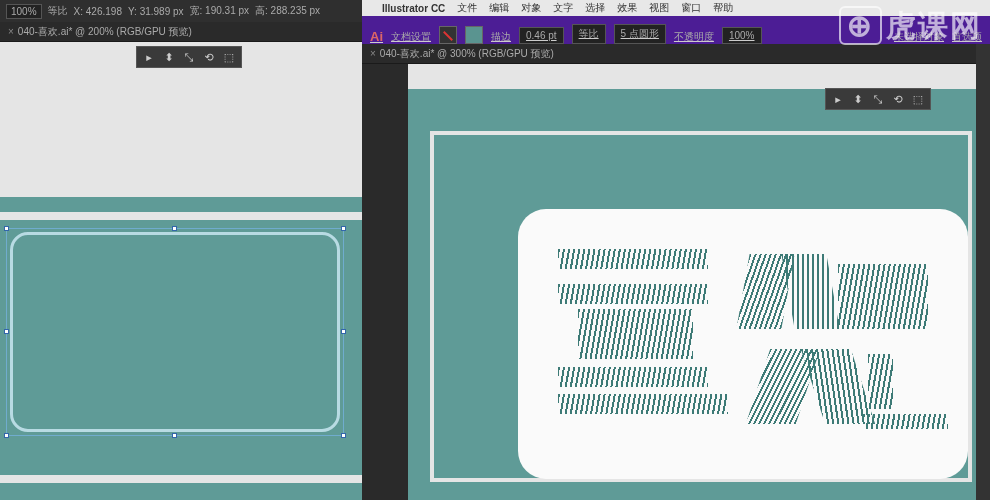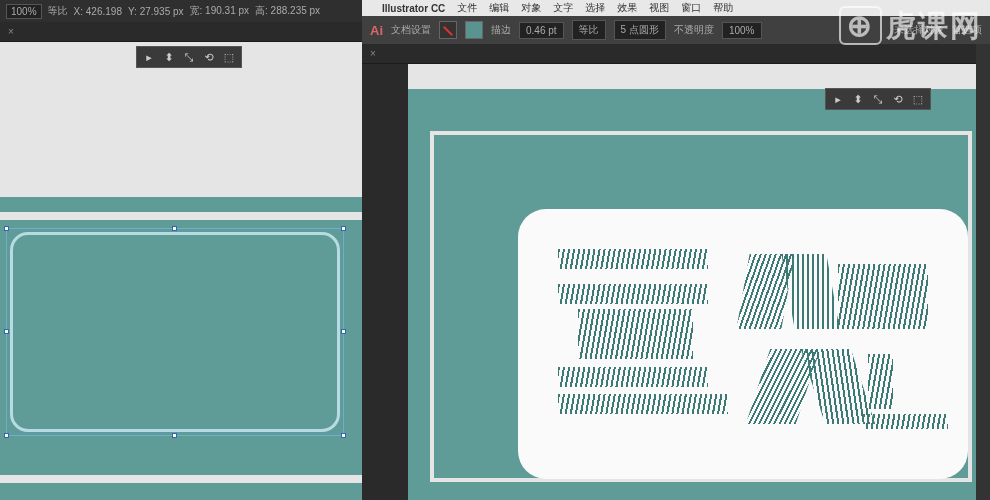--- a/index.html
+++ b/index.html
@@ -23,25 +23,26 @@
   gap: 12px;
   color: #333;
   font-size: 10px;
 }
 .menubar .apple { font-size: 12px; }
 .menubar .appname { font-weight: bold; }
 .optionsbar {
   position: absolute;
   left: 362px; right: 0;
   top: 16px; height: 28px;
-  background: #404040;
+  background: #4c1d95;
   display: flex;
-  align-items: center;
+  align-items: flex-end;
   gap: 8px;
   padding: 0 8px;
+  text-decoration: underline;
 }
 .optionsbar .sq { width: 18px; height: 18px; background: #5a9490; border: 1px solid #666; }
 .optionsbar .sq.red { position:relative; background:#333; }
 .optionsbar .sq.red::after { content:""; position:absolute; left:2px; right:2px; top:8px; height:2px; background:#d33; transform:rotate(45deg);}
 .optionsbar .txt { color:#aaa; }
 .optionsbar .sel { background:#222; border:1px solid #555; padding:2px 6px; color:#aaa; display:flex; align-items:center; gap:4px;}
 .window { position: absolute; background: #2a2a2a; }
 .window.left { left: 0; top: 0; width: 362px; height: 500px; }
 .window.right { left: 362px; top: 44px; width: 628px; height: 456px; }
 .left-top {
@@ -185,26 +186,27 @@
 }
 </style>
 </head>
 <body>
 
 <div class="window left">
   <div class="left-top">
     <span class="sel">100%</span>
     <span>等比</span>
     <span>X: 426.198</span>
-    <span>Y: 27.935 px</span>
+    <span>Y: 31.989 px</span>
     <span>宽: 190.31 px</span>
     <span>高: 288.235 px</span>
   </div>
   <div class="tab">
     <span style="margin-right:4px;color:#888;">×</span>
+    <span>040-喜欢.ai* @ 200% (RGB/GPU 预览)</span>
   </div>
   <div class="canvas-area">
     <div class="teal-bg top"></div>
     <div class="teal-bg main"></div>
     <div class="teal-bg bot"></div>
     <div class="selrect"></div>
     <div class="bbox">
       <div class="handle" style="left:-3px; top:-3px;"></div>
       <div class="handle" style="right:-3px; top:-3px;"></div>
       <div class="handle" style="left:-3px; bottom:-3px;"></div>
@@ -289,20 +291,21 @@
   </div>
   <div class="tool">◧</div>
   <div class="tool">◨</div>
   <div class="tool">▢</div>
   <div class="tool">▣</div>
 </div>
 
 <div class="window right">
   <div class="tab">
     <span style="margin-right:4px;color:#888;">×</span>
+    <span>040-喜欢.ai* @ 300% (RGB/GPU 预览)</span>
   </div>
   <div class="canvas-area">
     <div class="rteal">
       <div class="rframe"></div>
       <div class="whiteshape"></div>
       <div class="art-text">
         <div class="hatch h1"></div>
         <div class="hatch h2"></div>
         <div class="hatch h3"></div>
         <div class="hatch h4"></div>

